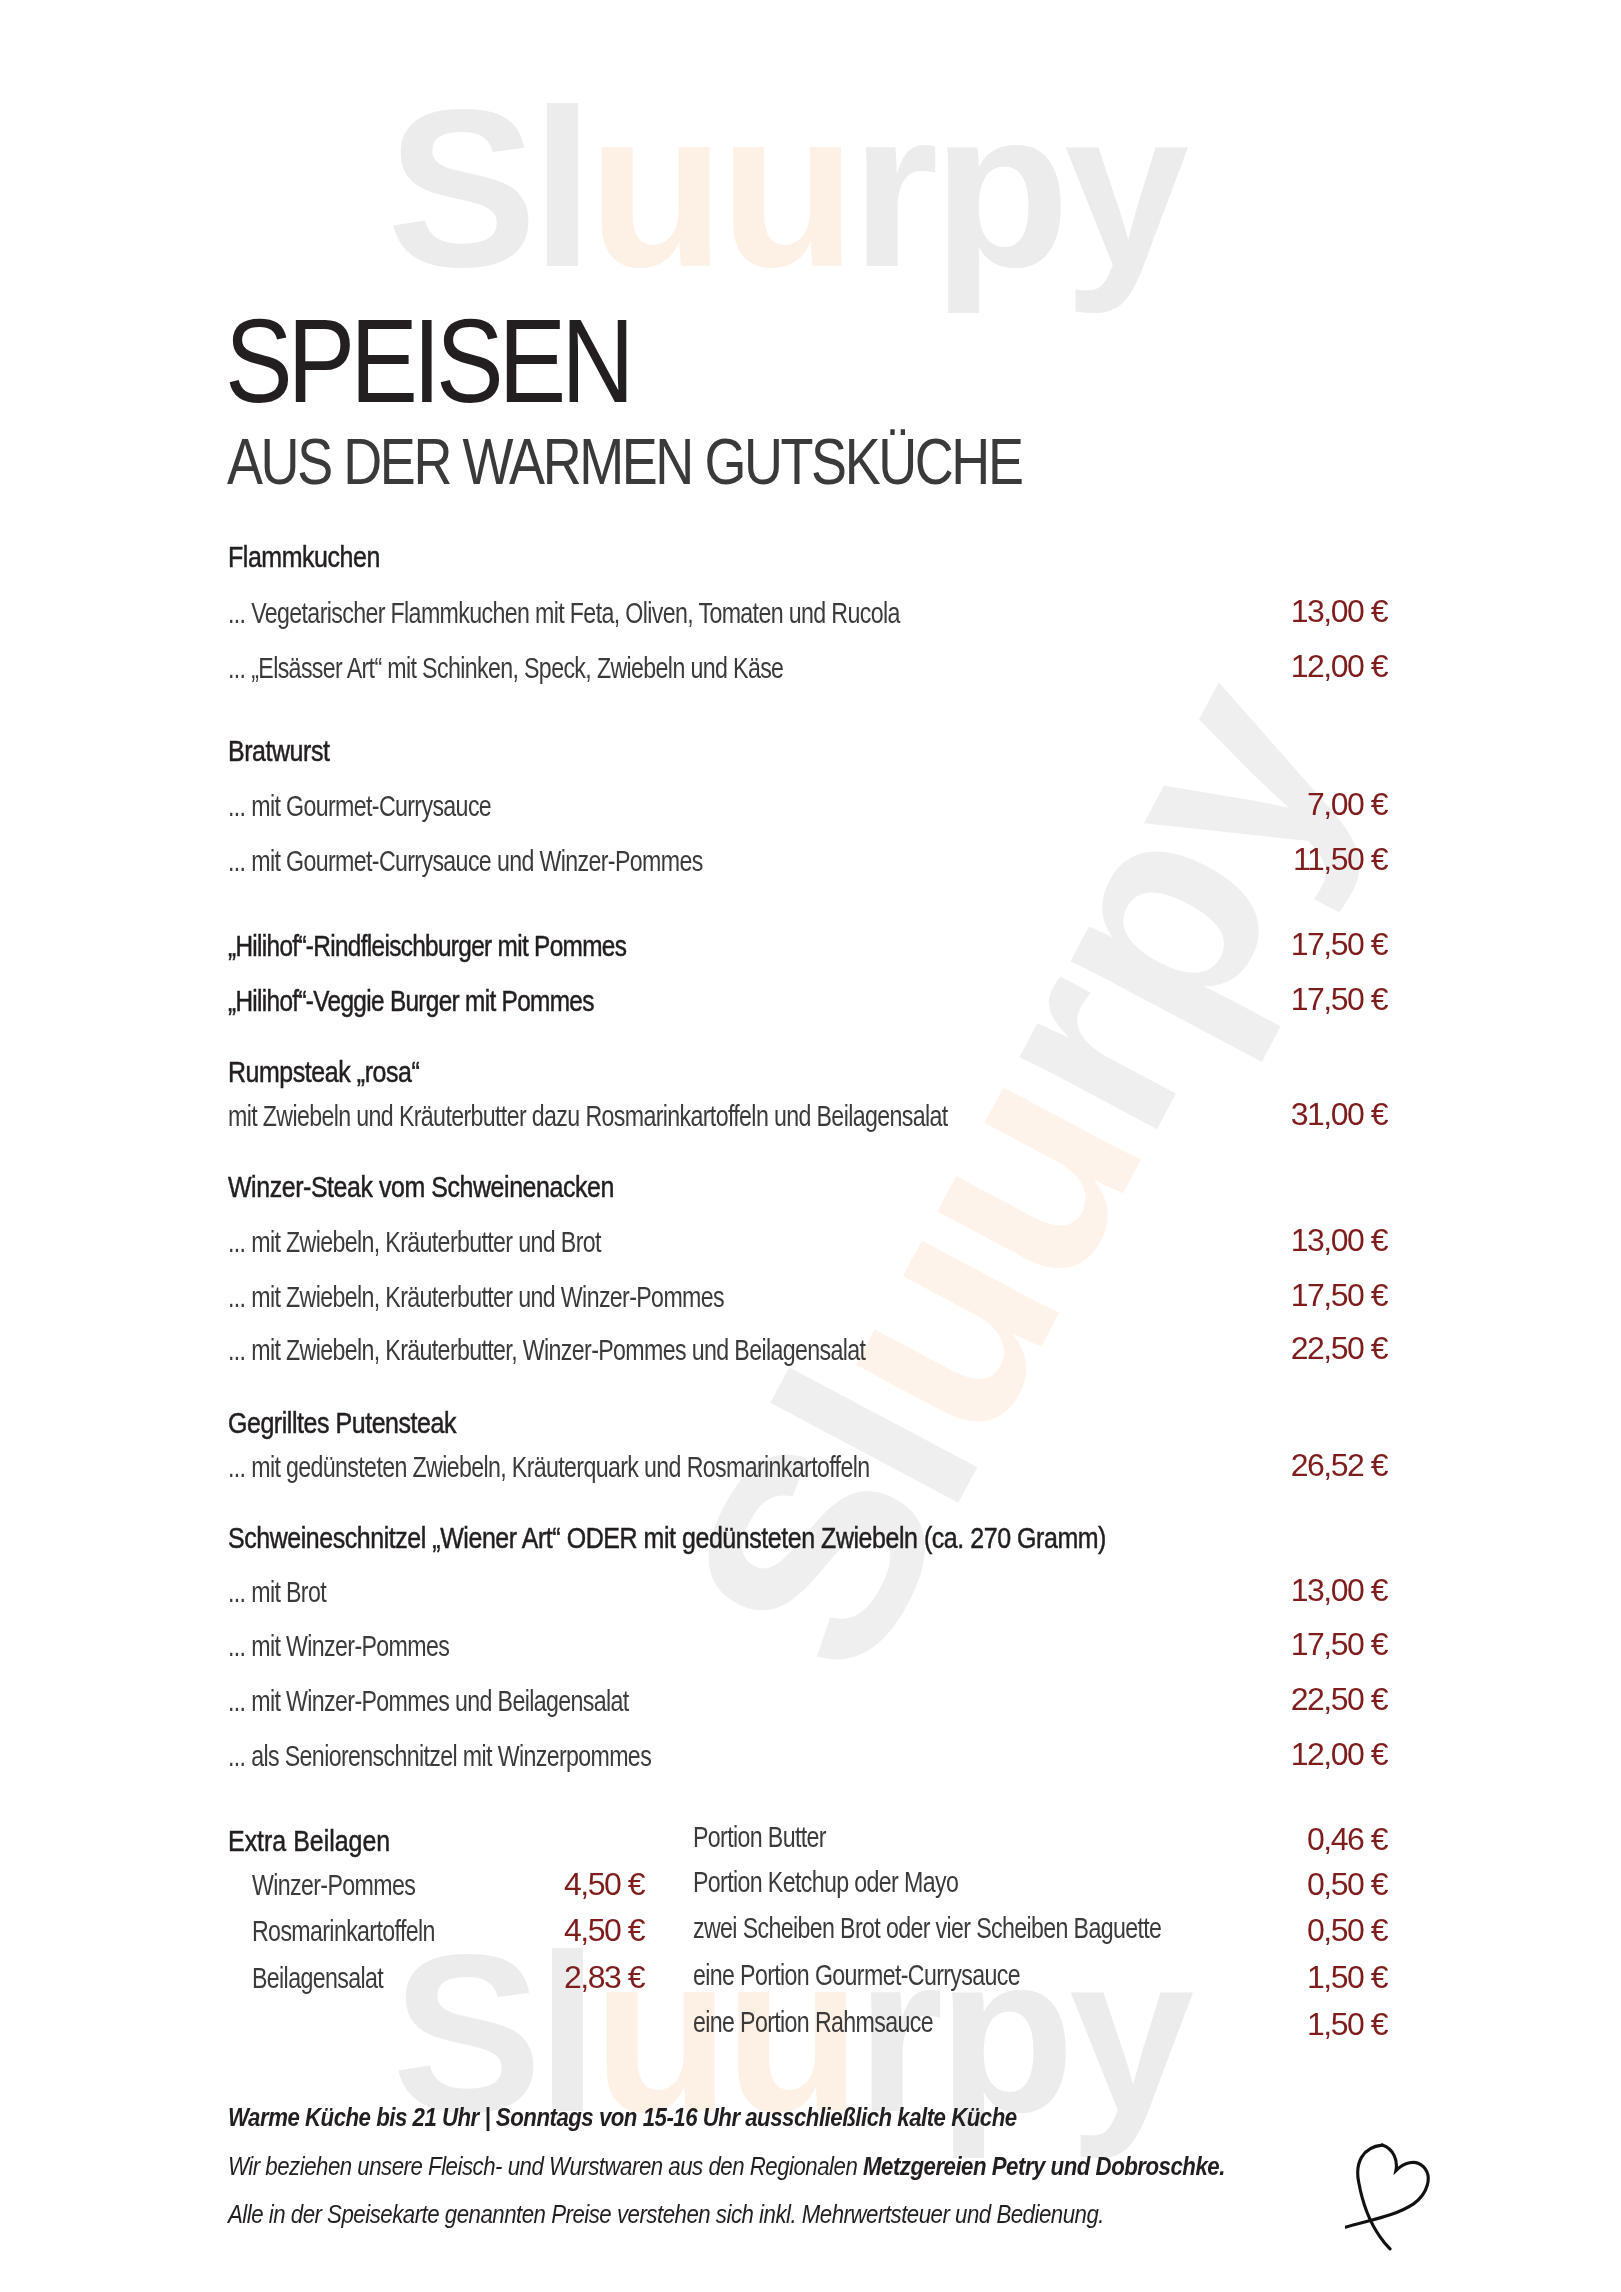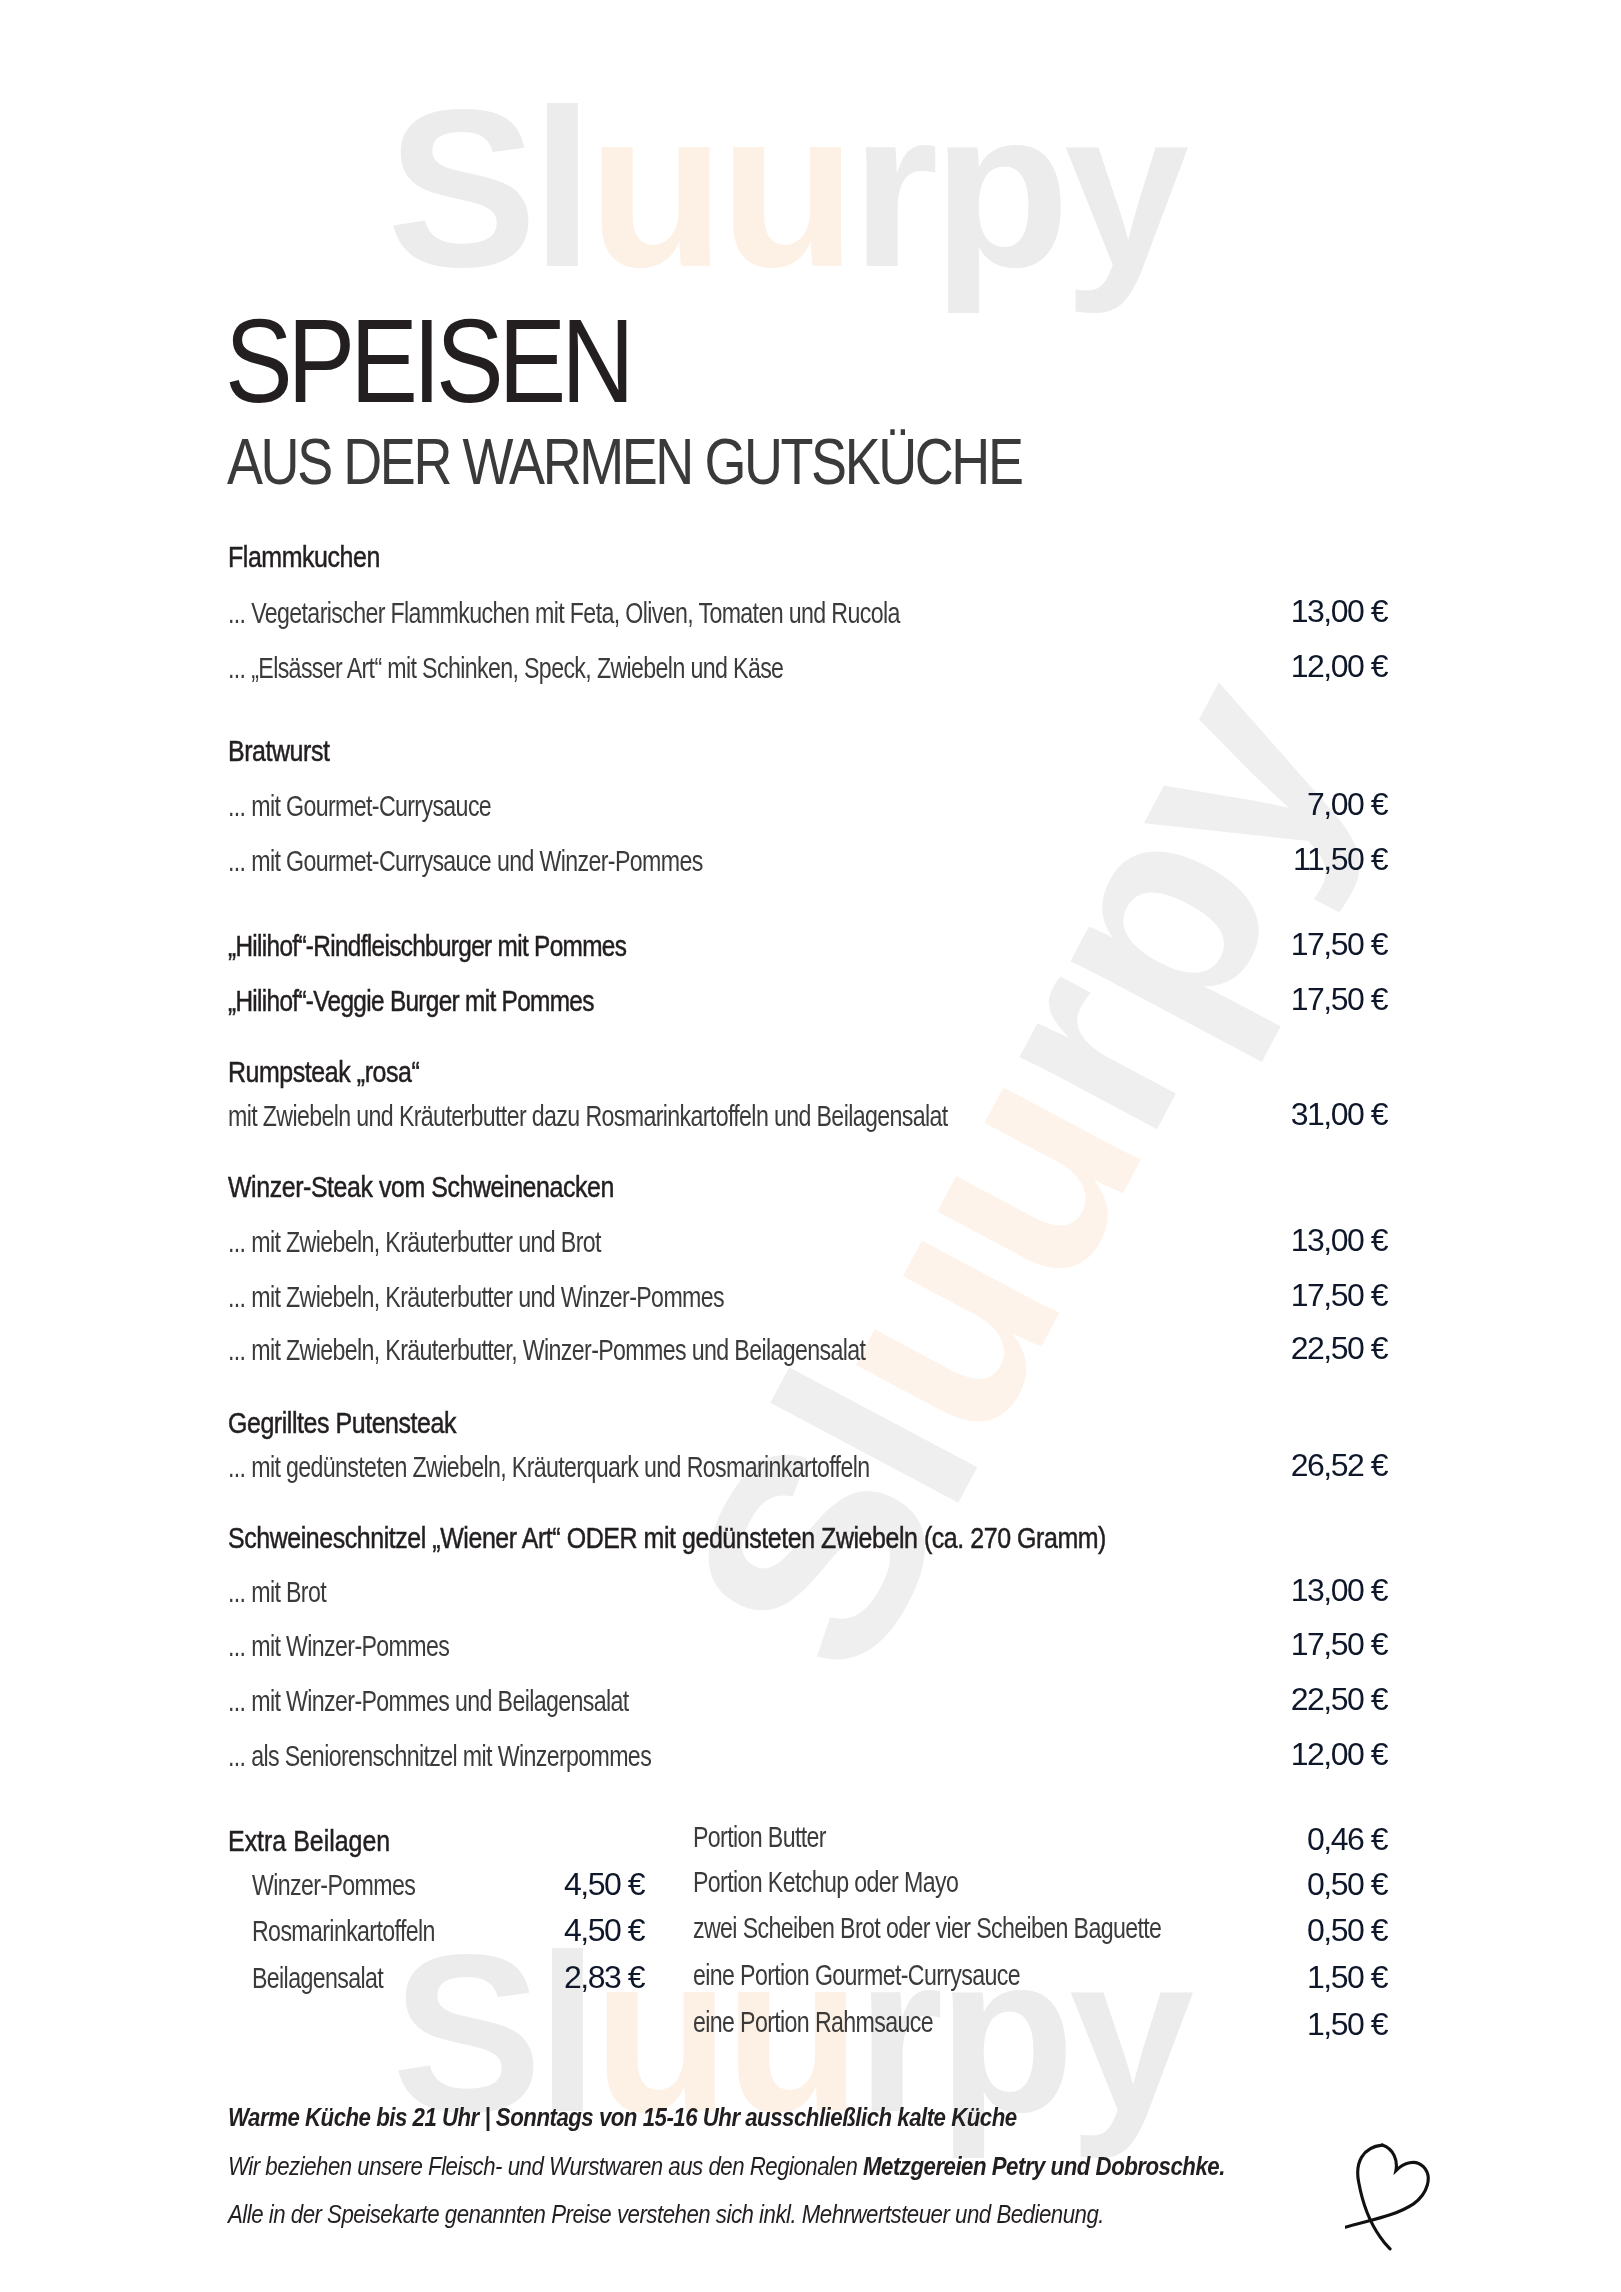--- a/index.html
+++ b/index.html
@@ -15,21 +15,21 @@
   .title { position:absolute; left:225px; top:302px; font-size:118px; line-height:1;
            letter-spacing:-5.9px; font-weight:400; transform:scaleX(0.86); transform-origin:left top; color:#231f20; }
   .subtitle { position:absolute; left:227px; top:429px; font-size:65px; line-height:1;
               letter-spacing:-2.9px; font-weight:300; transform:scaleX(0.83); transform-origin:left top; color:#3a3a3a; }
   .row { position:absolute; left:228px; width:1159px; display:flex; justify-content:space-between;
          align-items:flex-end; }
   .heading { position:absolute; left:228px; font-size:29px; font-weight:400; color:#231f20;
              transform:scaleX(0.86); transform-origin:left top; white-space:nowrap; letter-spacing:-0.5px; -webkit-text-stroke:0.5px #231f20; }
   .desc { font-size:29px; color:#3b3b3b; white-space:nowrap; transform:scaleX(0.80);
           transform-origin:left center; letter-spacing:-0.8px; }
-  .price { font-size:32px; color:#0f172a; white-space:nowrap; letter-spacing:-1.5px; }
+  .price { font-size:32px; color:#7f1d1d; white-space:nowrap; letter-spacing:-1.5px; }
   .bold-row .desc { color:#231f20; -webkit-text-stroke:0.5px #231f20; transform:scaleX(0.84); }
   .extra-head { position:absolute; left:228px; top:1825px; font-size:29px; transform:scaleX(0.86);
                 transform-origin:left top; color:#231f20; -webkit-text-stroke:0.5px #231f20; white-space:nowrap; }
   .xl { position:absolute; left:228px; width:392px; display:flex; justify-content:space-between; align-items:baseline;margin-left:24px; }
   .xr { position:absolute; left:693px; width:694px; display:flex; justify-content:space-between; align-items:flex-start; }
   .foot { position:absolute; left:228px; font-size:26.5px; font-style:italic; white-space:nowrap;
           transform:scaleX(0.84); transform-origin:left top; color:#231f20; letter-spacing:-0.6px; }
   .foot b { font-weight:700; }
   .heart { position:absolute; left:1345px; top:2143px; width:94px; height:108px; }
 </style>

